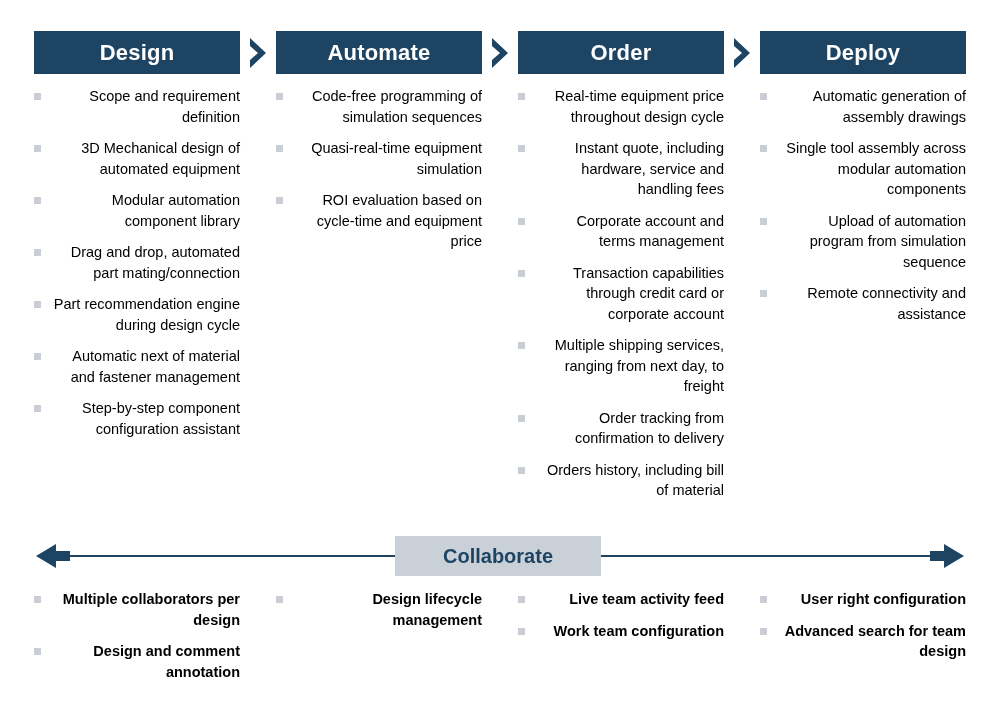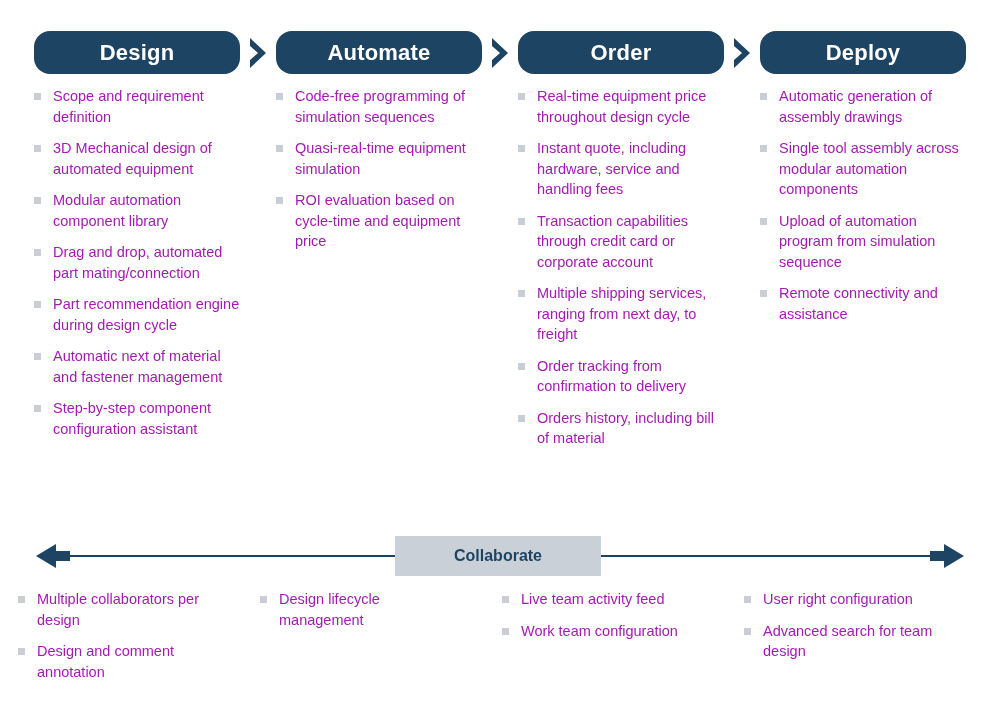--- a/index.html
+++ b/index.html
@@ -37,21 +37,20 @@
     background: #1d4463;
     color: #ffffff;
     flex: 0 0 206px;
     display: flex;
     align-items: center;
     justify-content: center;
     font-size: 22px;
     font-weight: bold;
     letter-spacing: 0.2px;
     line-height: 1;
-    border-radius: 16px;
   }
   .chevron-gap {
     flex: 0 0 36px;
     display: flex;
     align-items: center;
     justify-content: center;
   }
   .chev-svg { display: block; }
 
   
@@ -72,21 +71,22 @@
     list-style: none;
     margin: 0;
     padding: 0;
   }
   .bullet-item {
     position: relative;
     padding-left: 19px;
     margin-bottom: 11px;
     font-size: 14.5px;
     line-height: 20.5px;
-    color: #a21caf;
+    color: #000000;
+    text-align: right;
   }
   .bullet-item:last-child { margin-bottom: 0; }
   .bullet-mark {
     position: absolute;
     left: 0;
     top: 7px;
     width: 7px;
     height: 7px;
     background: #c8ced4;
   }
@@ -110,32 +110,33 @@
     position: absolute;
     left: 365px;
     top: 0px;
     width: 206px;
     height: 40px;
     background: #c9d0d8;
     display: flex;
     align-items: center;
     justify-content: center;
     color: #1d4463;
-    font-size: 16px;
+    font-size: 20px;
     font-weight: bold;
     line-height: 1;
   }
 
   
   .columns-bottom {
     position: absolute;
-    left: 18px;
+    left: 34px;
     top: 589px;
     width: 932px;
     display: flex;
+    font-weight: bold;
   }
 </style>
 </head>
 <body>
 
 <div id="canvas">
 
   <div class="phase-header-row">
 
     <div class="phase-banner">
@@ -190,20 +191,21 @@
         <li class="bullet-item"><span class="bullet-mark"></span></li>
         <li class="bullet-item"><span class="bullet-mark"></span><span>Quasi-real-time equipment simulation</span></li>
         <li class="bullet-item"><span class="bullet-mark"></span><span>ROI evaluation based on cycle-time and equipment price</span></li>
       </ul>
     </div>
 
     <div class="col">
       <ul class="bullet-list">
         <li class="bullet-item"><span class="bullet-mark"></span><span>Real-time equipment price throughout design cycle</span></li>
         <li class="bullet-item"><span class="bullet-mark"></span><span>Instant quote, including hardware, service and handling fees</span></li>
+        <li class="bullet-item"><span class="bullet-mark"></span><span>Corporate account and terms management</span></li>
         <li class="bullet-item"><span class="bullet-mark"></span><span>Transaction capabilities through credit card or corporate account</span></li>
         <li class="bullet-item"><span class="bullet-mark"></span><span>Multiple shipping services, ranging from next day, to freight</span></li>
         <li class="bullet-item"><span class="bullet-mark"></span><span>Order tracking from confirmation to delivery</span></li>
         <li class="bullet-item"><span class="bullet-mark"></span><span>Orders history, including bill of material</span></li>
       </ul>
     </div>
 
     <div class="col">
       <ul class="bullet-list">
         <li class="bullet-item"><span class="bullet-mark"></span><span>Automatic generation of assembly drawings</span></li>

